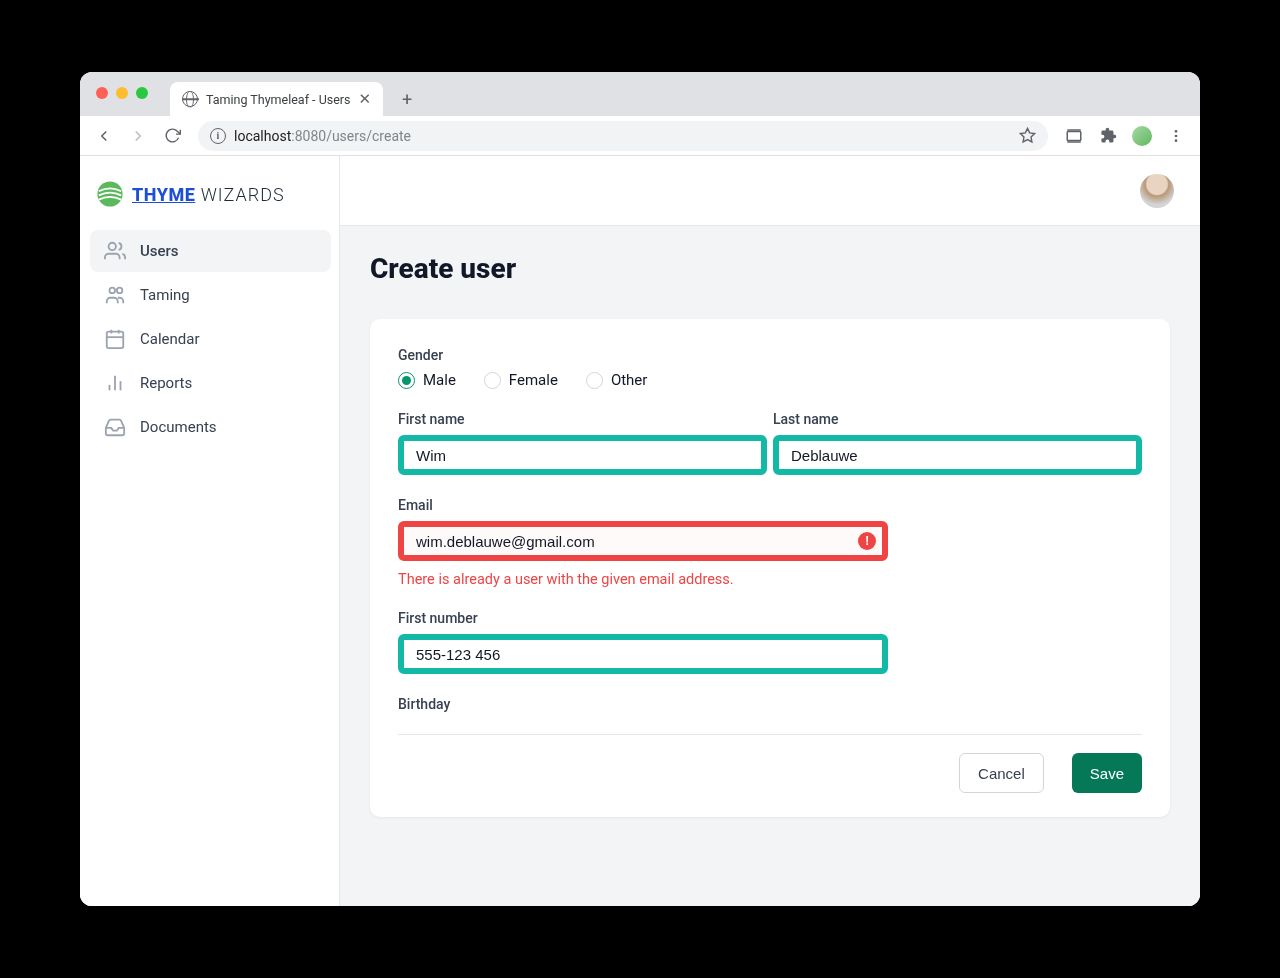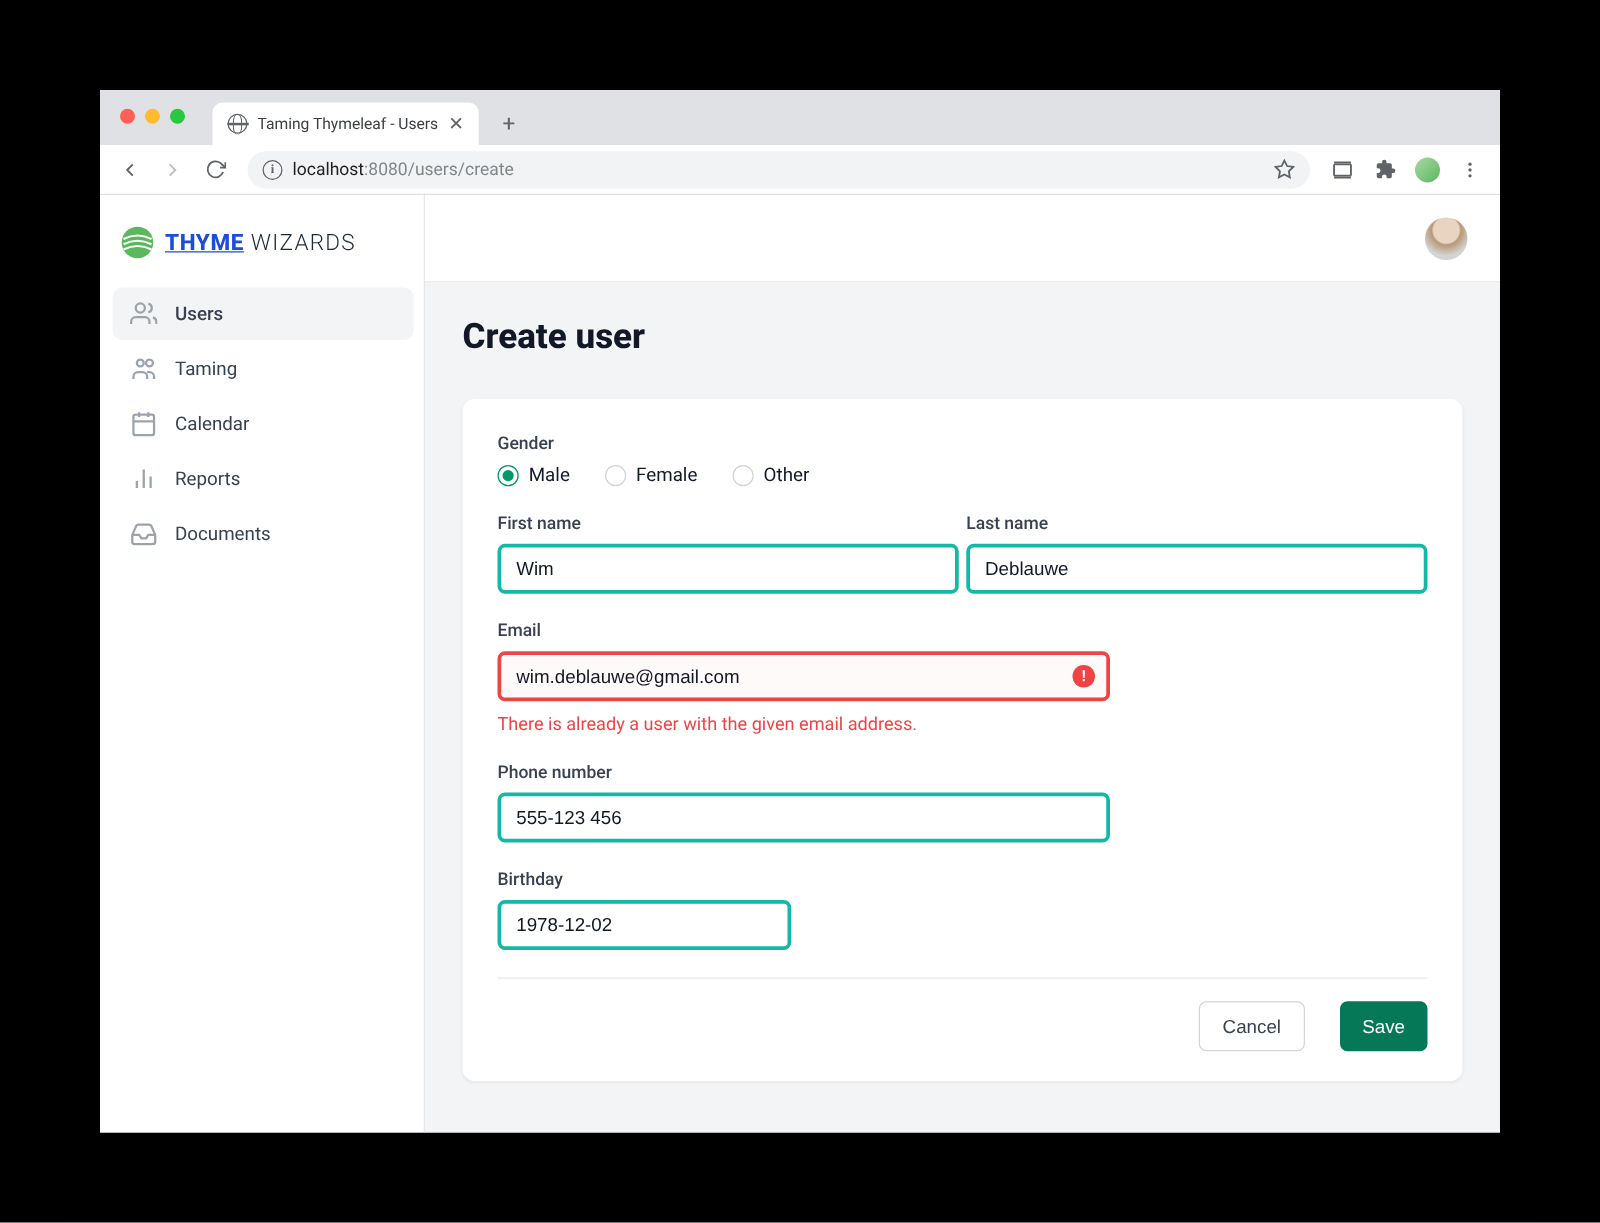--- a/index.html
+++ b/index.html
@@ -1,17 +1,17 @@
 <!DOCTYPE html>
 <html><head>
 <meta charset="utf-8">
 <style>
 * { box-sizing: border-box; margin: 0; padding: 0; }
 body { font-family: -apple-system, BlinkMacSystemFont, "Segoe UI", Roboto, Helvetica, Arial, sans-serif; background: #000; display: flex; align-items: center; justify-content: center; min-height: 100vh; padding: 30px; }
-.browser-window { width: 1120px; background: #fff; border-radius: 0; overflow: hidden; box-shadow: 0 20px 60px rgba(0,0,0,0.4); }
+.browser-window { width: 1120px; background: #fff; border-radius: 12px; overflow: hidden; box-shadow: 0 20px 60px rgba(0,0,0,0.4); }
 .titlebar { height: 44px; background: #dfe1e5; display: flex; align-items: flex-end; padding: 0 12px; position: relative; }
 .traffic-lights { position: absolute; left: 16px; top: 15px; display: flex; gap: 8px; }
 .tl { width: 12px; height: 12px; border-radius: 50%; }
 .tl.red { background: #ff5f57; }
 .tl.yellow { background: #febc2e; }
 .tl.green { background: #28c840; }
 .tab { margin-left: 78px; background: #fff; border-radius: 8px 8px 0 0; height: 34px; display: flex; align-items: center; padding: 0 12px; gap: 8px; font-size: 12.5px; color: #3c4043; min-width: 210px; }
 .tab .globe { width: 16px; height: 16px; border: 1.5px solid #5f6368; border-radius: 50%; position: relative; flex-shrink: 0; }
 .tab .globe::before { content: ""; position: absolute; left: 50%; top: -1.5px; bottom: -1.5px; width: 6px; transform: translateX(-50%); border: 1.5px solid #5f6368; border-top: none; border-bottom: none; border-radius: 50%; }
 .tab .globe::after { content: ""; position: absolute; left: -1.5px; right: -1.5px; top: 50%; height: 1.5px; background: #5f6368; transform: translateY(-50%); }
@@ -43,21 +43,21 @@
 .page-title { font-size: 28px; font-weight: 800; color: #111827; margin-bottom: 34px; }
 .card { background: #fff; border-radius: 10px; padding: 28px 28px 24px; box-shadow: 0 1px 3px rgba(0,0,0,0.06); }
 .field-label { font-size: 14px; font-weight: 500; color: #374151; margin-bottom: 8px; display: block; }
 .radio-row { display: flex; gap: 28px; margin-bottom: 22px; }
 .radio-opt { display: flex; align-items: center; gap: 8px; font-size: 15px; color: #111827; }
 .radio { width: 17px; height: 17px; border: 1.5px solid #d1d5db; border-radius: 50%; display: inline-flex; align-items: center; justify-content: center; background:#fff; }
 .radio.checked { border-color: #059669; }
 .radio.checked::after { content: ""; width: 9px; height: 9px; background: #059669; border-radius: 50%; }
 .row2 { display: flex; gap: 6px; margin-bottom: 22px; }
 .row2 .field { flex: 1; }
-.input { width: 100%; height: 40px; border: 3px solid #14b8a6; border-radius: 6px; padding: 0 12px; font-size: 15px; color: #111827; }
+.input { width: 100%; height: 40px; border: 6px solid #14b8a6; border-radius: 6px; padding: 0 12px; font-size: 15px; color: #111827; }
 .field-wrap { margin-bottom: 22px; }
 .input-wrapper { position: relative; }
 .input.error { border-color: #ef4444; background: #fffafa; }
 .err-icon { position: absolute; right: 12px; top: 50%; transform: translateY(-50%); width: 18px; height: 18px; background: #ef4444; border-radius: 50%; color: #fff; display: flex; align-items: center; justify-content: center; font-size: 12px; font-weight: bold; }
 .err-msg { color: #ef4444; font-size: 14.5px; margin-top: 10px; }
 .email-wrap { max-width: 490px; }
 .phone-wrap { max-width: 490px; }
 .bday-wrap { max-width: 235px; }
 .divider { border: none; border-top: 1px solid #e5e7eb; margin: 20px 0 18px; }
 .actions { display: flex; justify-content: flex-end; gap: 28px; }
@@ -241,27 +241,26 @@
           <div class="field-wrap email-wrap">
             <label class="field-label">Email</label>
             <div class="input-wrapper">
               <input class="input error" value="wim.deblauwe@gmail.com" style="">
               <span class="err-icon">!</span>
             </div>
             <div class="err-msg">There is already a user with the given email address.</div>
           </div>
 
           <div class="field-wrap phone-wrap">
-            <label class="field-label">Phone number</label>
+            <label class="field-label">First number</label>
             <input class="input" value="555-123 456" style="">
           </div>
 
           <div class="field-wrap bday-wrap">
             <label class="field-label">Birthday</label>
-            <input class="input" value="1978-12-02" style="">
           </div>
 
           <hr class="divider">
 
           <div class="actions">
             <button class="btn btn-cancel">Cancel</button>
             <button class="btn btn-save">Save</button>
           </div>
         </div>
       </div>

